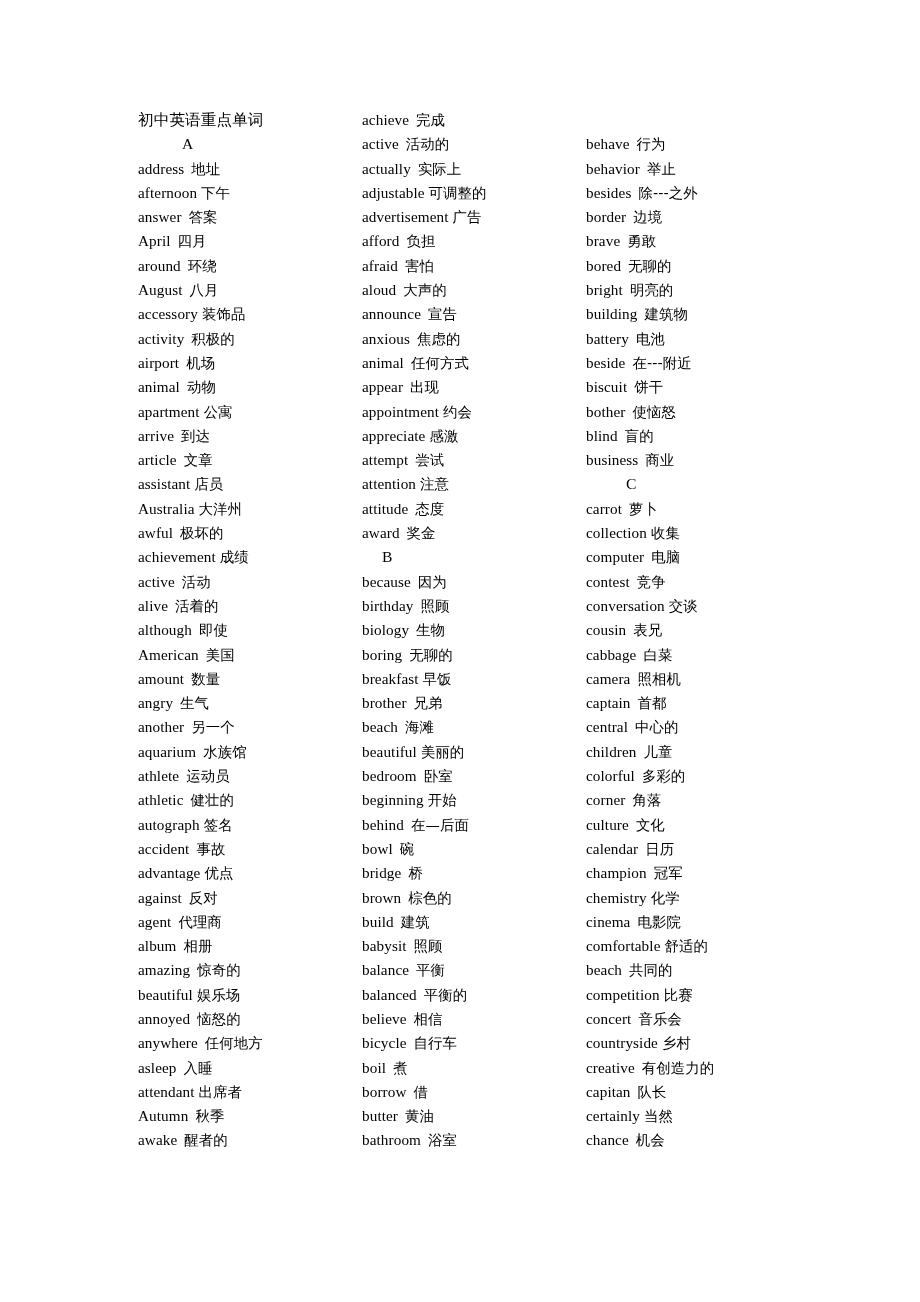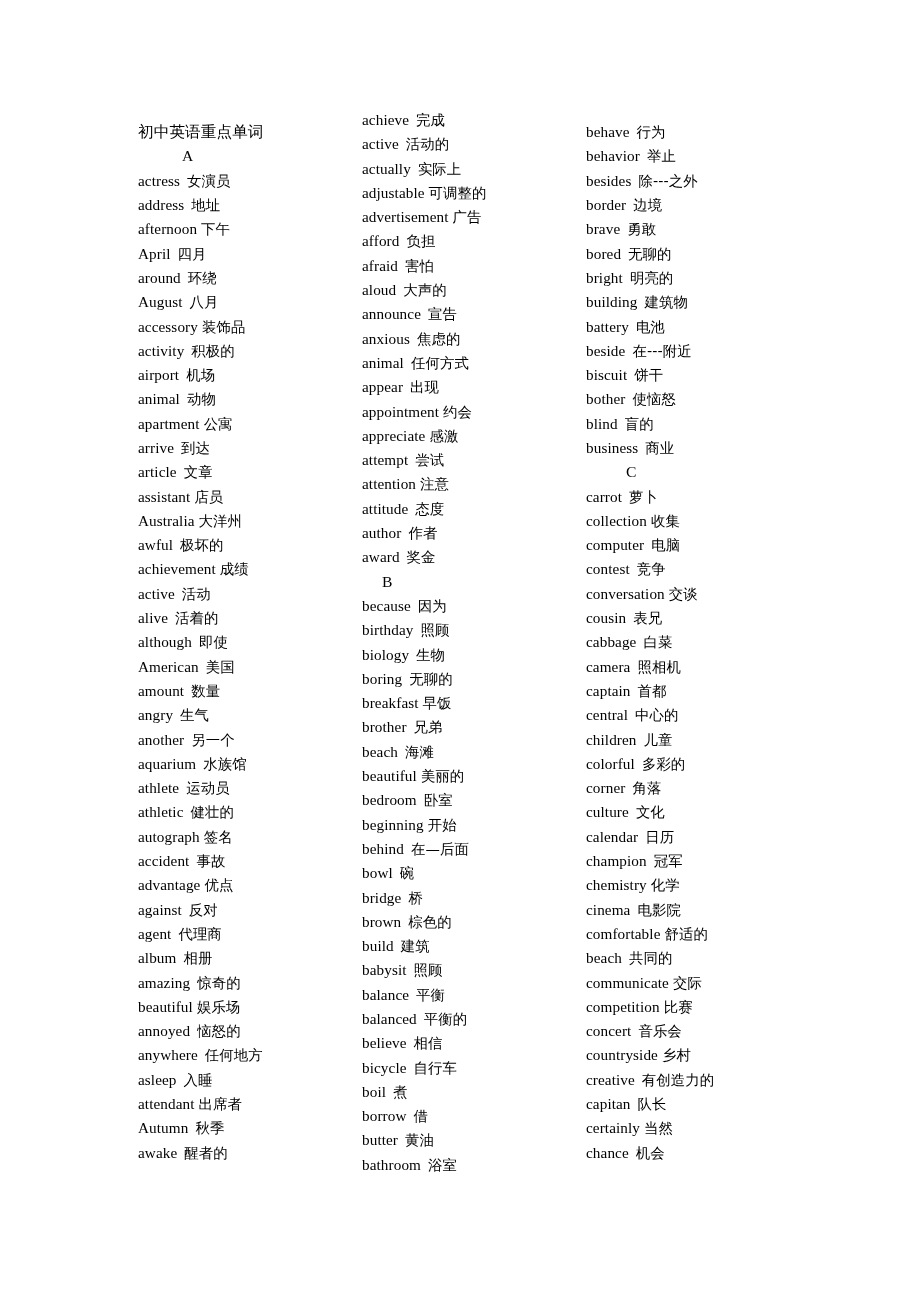--- a/index.html
+++ b/index.html
@@ -22,21 +22,21 @@
     height: 1302px;
     box-sizing: border-box;
   }
   .columns {
     position: absolute;
     left: 138px;
     top: 108px;
     width: 712px;
     display: flex;
     flex-direction: row;
-    align-items: center;
+    align-items: flex-end;
   }
   .column {
     width: 224px;
     flex: 0 0 224px;
   }
   .entry {
     height: 24.3px;
     line-height: 24.3px;
     font-size: 15.2px;
     white-space: nowrap;
@@ -73,23 +73,23 @@
   }
 </style>
 </head>
 <body>
 
 <div class="page">
   <div class="columns">
       <div class="column">
         <div class="entry title-line">初中英语重点单词</div>
         <div class="entry section-letter letter-a">A</div>
-        <div class="entry"><span class="term">actress</span><span class="sp wide">&nbsp;</span><span class="gloss">女演员</span></div>
         <div class="entry"><span class="term">address</span><span class="sp wide">&nbsp;</span><span class="gloss">地址</span></div>
         <div class="entry"><span class="term">afternoon</span><span class="sp">&nbsp;</span><span class="gloss">下午</span></div>
+        <div class="entry"><span class="term">answer</span><span class="sp wide">&nbsp;</span><span class="gloss">答案</span></div>
         <div class="entry"><span class="term">April</span><span class="sp wide">&nbsp;</span><span class="gloss">四月</span></div>
         <div class="entry"><span class="term">around</span><span class="sp wide">&nbsp;</span><span class="gloss">环绕</span></div>
         <div class="entry"><span class="term">August</span><span class="sp wide">&nbsp;</span><span class="gloss">八月</span></div>
         <div class="entry"><span class="term">accessory</span><span class="sp">&nbsp;</span><span class="gloss">装饰品</span></div>
         <div class="entry"><span class="term">activity</span><span class="sp wide">&nbsp;</span><span class="gloss">积极的</span></div>
         <div class="entry"><span class="term">airport</span><span class="sp wide">&nbsp;</span><span class="gloss">机场</span></div>
         <div class="entry"><span class="term">animal</span><span class="sp wide">&nbsp;</span><span class="gloss">动物</span></div>
         <div class="entry"><span class="term">apartment</span><span class="sp">&nbsp;</span><span class="gloss">公寓</span></div>
         <div class="entry"><span class="term">arrive</span><span class="sp wide">&nbsp;</span><span class="gloss">到达</span></div>
         <div class="entry"><span class="term">article</span><span class="sp wide">&nbsp;</span><span class="gloss">文章</span></div>
@@ -133,21 +133,20 @@
         <div class="entry"><span class="term">aloud</span><span class="sp wide">&nbsp;</span><span class="gloss">大声的</span></div>
         <div class="entry"><span class="term">announce</span><span class="sp wide">&nbsp;</span><span class="gloss">宣告</span></div>
         <div class="entry"><span class="term">anxious</span><span class="sp wide">&nbsp;</span><span class="gloss">焦虑的</span></div>
         <div class="entry"><span class="term">animal</span><span class="sp wide">&nbsp;</span><span class="gloss">任何方式</span></div>
         <div class="entry"><span class="term">appear</span><span class="sp wide">&nbsp;</span><span class="gloss">出现</span></div>
         <div class="entry"><span class="term">appointment</span><span class="sp">&nbsp;</span><span class="gloss">约会</span></div>
         <div class="entry"><span class="term">appreciate</span><span class="sp">&nbsp;</span><span class="gloss">感激</span></div>
         <div class="entry"><span class="term">attempt</span><span class="sp wide">&nbsp;</span><span class="gloss">尝试</span></div>
         <div class="entry"><span class="term">attention</span><span class="sp">&nbsp;</span><span class="gloss">注意</span></div>
         <div class="entry"><span class="term">attitude</span><span class="sp wide">&nbsp;</span><span class="gloss">态度</span></div>
-        <div class="entry"><span class="term">author</span><span class="sp wide">&nbsp;</span><span class="gloss">作者</span></div>
         <div class="entry"><span class="term">award</span><span class="sp wide">&nbsp;</span><span class="gloss">奖金</span></div>
         <div class="entry section-letter letter-b">B</div>
         <div class="entry"><span class="term">because</span><span class="sp wide">&nbsp;</span><span class="gloss">因为</span></div>
         <div class="entry"><span class="term">birthday</span><span class="sp wide">&nbsp;</span><span class="gloss">照顾</span></div>
         <div class="entry"><span class="term">biology</span><span class="sp wide">&nbsp;</span><span class="gloss">生物</span></div>
         <div class="entry"><span class="term">boring</span><span class="sp wide">&nbsp;</span><span class="gloss">无聊的</span></div>
         <div class="entry"><span class="term">breakfast</span><span class="sp">&nbsp;</span><span class="gloss">早饭</span></div>
         <div class="entry"><span class="term">brother</span><span class="sp wide">&nbsp;</span><span class="gloss">兄弟</span></div>
         <div class="entry"><span class="term">beach</span><span class="sp wide">&nbsp;</span><span class="gloss">海滩</span></div>
         <div class="entry"><span class="term">beautiful</span><span class="sp">&nbsp;</span><span class="gloss">美丽的</span></div>
@@ -197,21 +196,20 @@
         <div class="entry"><span class="term">children</span><span class="sp wide">&nbsp;</span><span class="gloss">儿童</span></div>
         <div class="entry"><span class="term">colorful</span><span class="sp wide">&nbsp;</span><span class="gloss">多彩的</span></div>
         <div class="entry"><span class="term">corner</span><span class="sp wide">&nbsp;</span><span class="gloss">角落</span></div>
         <div class="entry"><span class="term">culture</span><span class="sp wide">&nbsp;</span><span class="gloss">文化</span></div>
         <div class="entry"><span class="term">calendar</span><span class="sp wide">&nbsp;</span><span class="gloss">日历</span></div>
         <div class="entry"><span class="term">champion</span><span class="sp wide">&nbsp;</span><span class="gloss">冠军</span></div>
         <div class="entry"><span class="term">chemistry</span><span class="sp">&nbsp;</span><span class="gloss">化学</span></div>
         <div class="entry"><span class="term">cinema</span><span class="sp wide">&nbsp;</span><span class="gloss">电影院</span></div>
         <div class="entry"><span class="term">comfortable</span><span class="sp">&nbsp;</span><span class="gloss">舒适的</span></div>
         <div class="entry"><span class="term">beach</span><span class="sp wide">&nbsp;</span><span class="gloss">共同的</span></div>
-        <div class="entry"><span class="term">communicate</span><span class="sp">&nbsp;</span><span class="gloss">交际</span></div>
         <div class="entry"><span class="term">competition</span><span class="sp">&nbsp;</span><span class="gloss">比赛</span></div>
         <div class="entry"><span class="term">concert</span><span class="sp wide">&nbsp;</span><span class="gloss">音乐会</span></div>
         <div class="entry"><span class="term">countryside</span><span class="sp">&nbsp;</span><span class="gloss">乡村</span></div>
         <div class="entry"><span class="term">creative</span><span class="sp wide">&nbsp;</span><span class="gloss">有创造力的</span></div>
         <div class="entry"><span class="term">capitan</span><span class="sp wide">&nbsp;</span><span class="gloss">队长</span></div>
         <div class="entry"><span class="term">certainly</span><span class="sp">&nbsp;</span><span class="gloss">当然</span></div>
         <div class="entry"><span class="term">chance</span><span class="sp wide">&nbsp;</span><span class="gloss">机会</span></div>
       </div>
     </div>
 </div>

